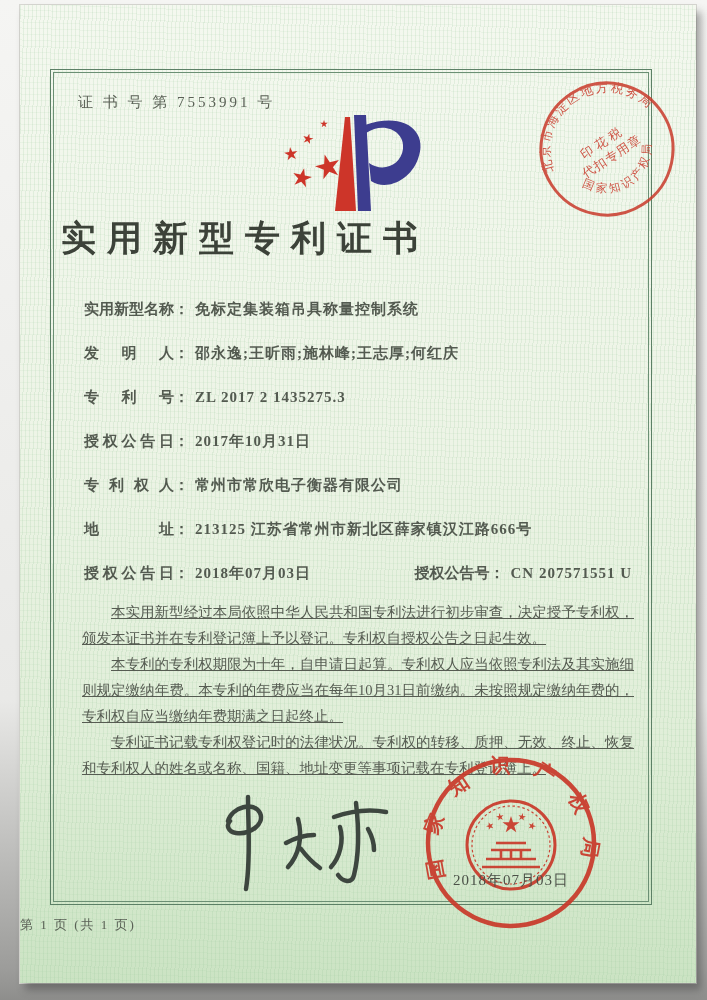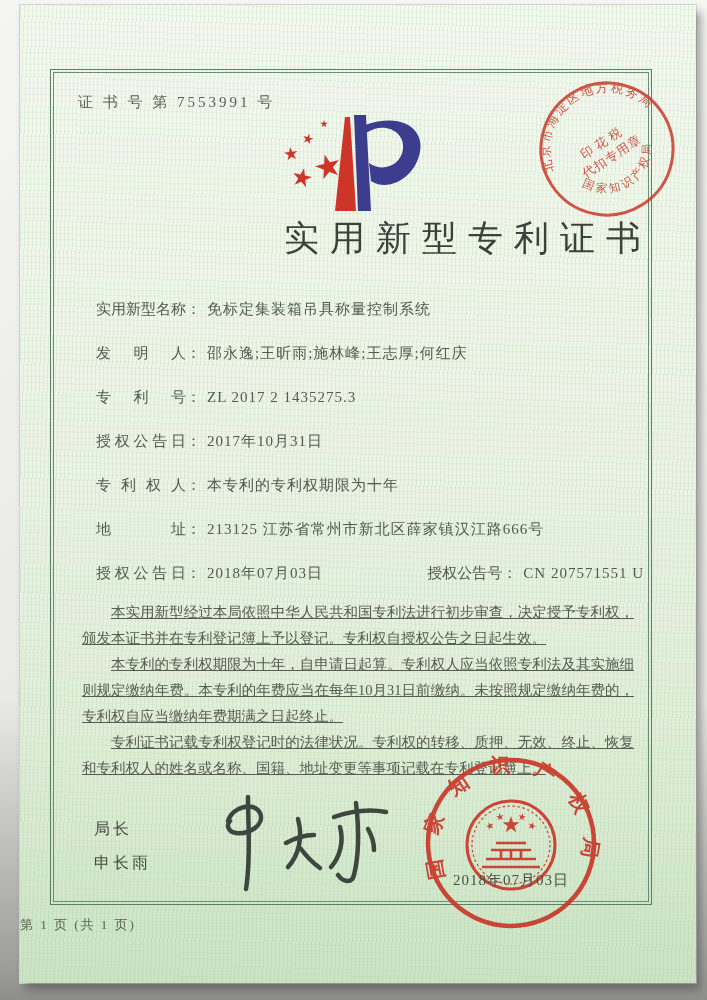--- a/index.html
+++ b/index.html
@@ -12,23 +12,23 @@
     position:absolute;left:20px;top:5px;width:676px;height:978px;
     background:
       repeating-linear-gradient(92deg, rgba(146,196,150,.18) 0 1px, rgba(255,255,255,0) 1px 4px),
       repeating-linear-gradient(2deg, rgba(160,205,160,.12) 0 1px, rgba(255,255,255,0) 1px 6px),
       linear-gradient(180deg,#f4f8ef 0%,#edf4e6 45%,#e0eed8 75%,#d2e7ca 92%,#cbe3c3 100%);
     box-shadow:5px 7px 8px rgba(60,60,60,.45), 0 0 0 1px #d7d7d2;
   }
   .frame{position:absolute;left:30px;top:64px;right:44px;bottom:78px;border:1.5px solid #5c8066;}
   .frame::after{content:"";position:absolute;inset:2px;border:1px solid #6b8f74;}
   .cert-no{position:absolute;left:58px;top:88px;font-size:15px;letter-spacing:3px;color:#5a6156;}
-  .title{position:absolute;left:30px;right:44px;top:210px;margin:0;text-align:right;
-         font-size:35px;font-weight:400;letter-spacing:11px;color:#3c4239;text-indent:11px;}
-  .fields{position:absolute;left:76px;top:294px;width:548px;font-size:15px;color:#535a50;}
+  .title{position:absolute;left:30px;right:44px;top:210px;margin:0;text-align:left;
+         font-size:35px;font-weight:700;letter-spacing:11px;color:#3c4239;text-indent:11px;}
+  .fields{position:absolute;left:64px;top:294px;width:548px;font-size:15px;color:#535a50;font-weight:bold;}
   .frow{display:flex;align-items:baseline;margin-bottom:24px;line-height:20px;white-space:nowrap;}
   .flabel{display:inline-block;width:6em;text-align:justify;text-align-last:justify;}
   .fcolon{margin-right:6px;}
   .fvalue{letter-spacing:1px;}
   .pair{display:flex;align-items:flex-end;}
   .frow-split{justify-content:space-between;}
   .paras{position:absolute;left:62px;top:594px;width:552px;font-size:14.5px;line-height:26px;
          color:#565c52;text-align:justify;}
   .paras p{margin:0;text-indent:2em;text-decoration:underline;}
   .director{position:absolute;left:74px;top:814px;font-size:16px;color:#454c42;letter-spacing:3px;}
@@ -106,21 +106,21 @@
       <span class="fvalue">ZL 2017 2 1435275.3</span>
     </div>
     <div class="frow">
       <span class="flabel">授权公告日</span>
         <span class="fcolon">：</span>
       <span class="fvalue">2017年10月31日</span>
     </div>
     <div class="frow">
       <span class="flabel">专利权人</span>
         <span class="fcolon">：</span>
-      <span class="fvalue">本专利的专利权期限为十年</span>
+      <span class="fvalue">常州市常欣电子衡器有限公司</span>
     </div>
     <div class="frow">
       <span class="flabel">地址</span>
         <span class="fcolon">：</span>
       <span class="fvalue">213125 江苏省常州市新北区薛家镇汉江路666号</span>
     </div>
     <div class="frow frow-split">
       <span class="pair">
         <span class="flabel">授权公告日</span>
           <span class="fcolon">：</span>
@@ -133,24 +133,20 @@
       </span>
     </div>
   </div>
 
   <div class="paras">
     <p>本实用新型经过本局依照中华人民共和国专利法进行初步审查，决定授予专利权，颁发本证书并在专利登记簿上予以登记。专利权自授权公告之日起生效。</p>
     <p>本专利的专利权期限为十年，自申请日起算。专利权人应当依照专利法及其实施细则规定缴纳年费。本专利的年费应当在每年10月31日前缴纳。未按照规定缴纳年费的，专利权自应当缴纳年费期满之日起终止。</p>
     <p>专利证书记载专利权登记时的法律状况。专利权的转移、质押、无效、终止、恢复和专利权人的姓名或名称、国籍、地址变更等事项记载在专利登记簿上。</p>
   </div>
 
-  <div class="director">
-    <div>局长</div>
-    <div>申长雨</div>
-  </div>
 
   <svg class="sig" width="200" height="105" viewBox="0 0 200 105">
     <g fill="none" stroke="#3d463f" stroke-width="4.5" stroke-linecap="round" stroke-linejoin="round">
       <path d="M26,30 C30,16 52,10 58,22 C63,33 48,44 34,42 C26,41 24,34 28,30"></path>
       <path d="M46,6 C46,34 49,68 44,98"></path>
       <path d="M96,28 C101,46 97,64 86,76"></path>
       <path d="M84,52 C95,46 104,44 112,44"></path>
       <path d="M99,58 C105,66 111,72 118,77"></path>
       <path d="M132,26 C152,19 168,18 184,21"></path>
       <path d="M154,12 C157,38 157,64 152,84 C150,93 141,91 136,84"></path>

